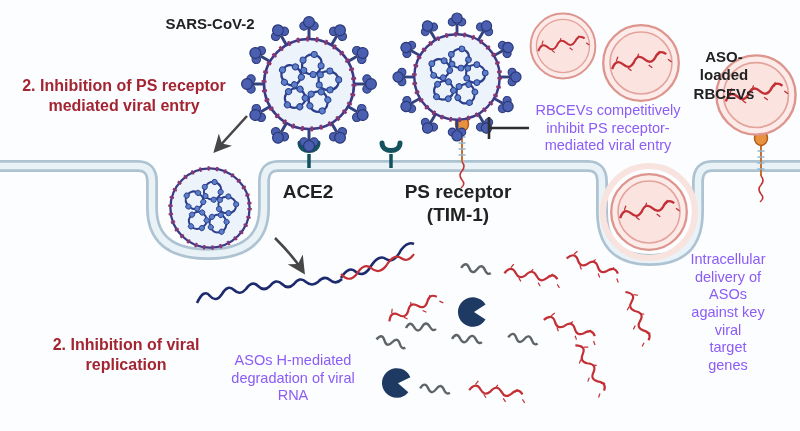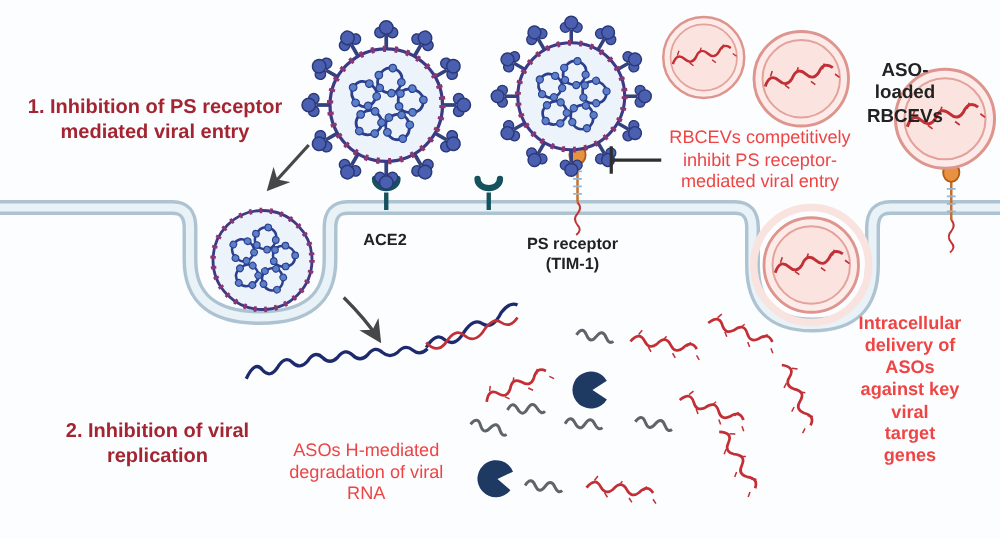--- a/index.html
+++ b/index.html
@@ -13,22 +13,22 @@
   #art{position:absolute;left:0;top:0;}
   .lbl{
     position:absolute;
     transform:translate(-50%,-50%);
     white-space:pre-line;
     text-align:center;
     line-height:1.22;
     color:#2e2e2e;
   }
   .lbl.red{color:#a32531;font-weight:bold;font-size:16px;}
-  .lbl.body{font-size:14.5px;color:#ef4444;}
-  .lbl.tag{font-size:13px;font-weight:bold;color:#222;}
+  .lbl.body{font-size:14.5px;color:#8b5cf6;}
+  .lbl.tag{font-size:19px;font-weight:bold;color:#222;}
 </style>
 </head>
 <body>
 
 <div id="stage">
 
 <svg id="art" width="800" height="431" viewBox="0 0 800 431">
   <defs>
     <marker id="ah" viewBox="0 0 10 10" refX="7" refY="5" markerWidth="7" markerHeight="7" orient="auto-start-reverse">
       <path d="M 0 0 L 10 5 L 0 10 L 3 5 Z" fill="#474747"></path>
@@ -159,41 +159,42 @@
     <use href="#frag" transform="translate(523,340) rotate(10)"></use>
     <use href="#frag" transform="translate(435,390) rotate(6)"></use>
   </g>
 
   <g>
     <use href="#pac" transform="translate(473,312)"></use>
     <use href="#pac" transform="translate(397,383) rotate(8)"></use>
   </g>
 </svg>
 
+<div class="lbl tag" style="left:210px; top:24px; font-size:15px;">SARS-CoV-2</div>
 
 <div class="lbl tag" style="left:724px; top:31px; font-size:15px;margin-top:44px;">ASO-loaded
 RBCEVs</div>
 
-<div class="lbl red" style="left:124px; top:96px;">1. Inhibition of PS receptor
+<div class="lbl red" style="left:124px; top:96px;">2. Inhibition of PS receptor
 mediated viral entry</div>
 
 <div class="lbl body" style="left:608px; top:129px;">RBCEVs competitively
 inhibit PS receptor-
 mediated viral entry</div>
 
 <div class="lbl tag" style="left:308px; top:192px;">ACE2</div>
 
 <div class="lbl tag" style="left:458px; top:203px;">PS receptor
 (TIM-1)</div>
 
 <div class="lbl red" style="left:126px; top:343px;margin-top:12px;">2. Inhibition of viral
 replication</div>
 
 <div class="lbl body" style="left:293px; top:379px;">ASOs H-mediated
 degradation of viral
 RNA</div>
 
-<div class="lbl body" style="left:728px; top:313px;font-weight:bold;">Intracellular
+<div class="lbl body" style="left:728px; top:313px;">Intracellular
 delivery of ASOs
 against key viral
 target genes</div>
 
 </div>
 
 </body></html>

